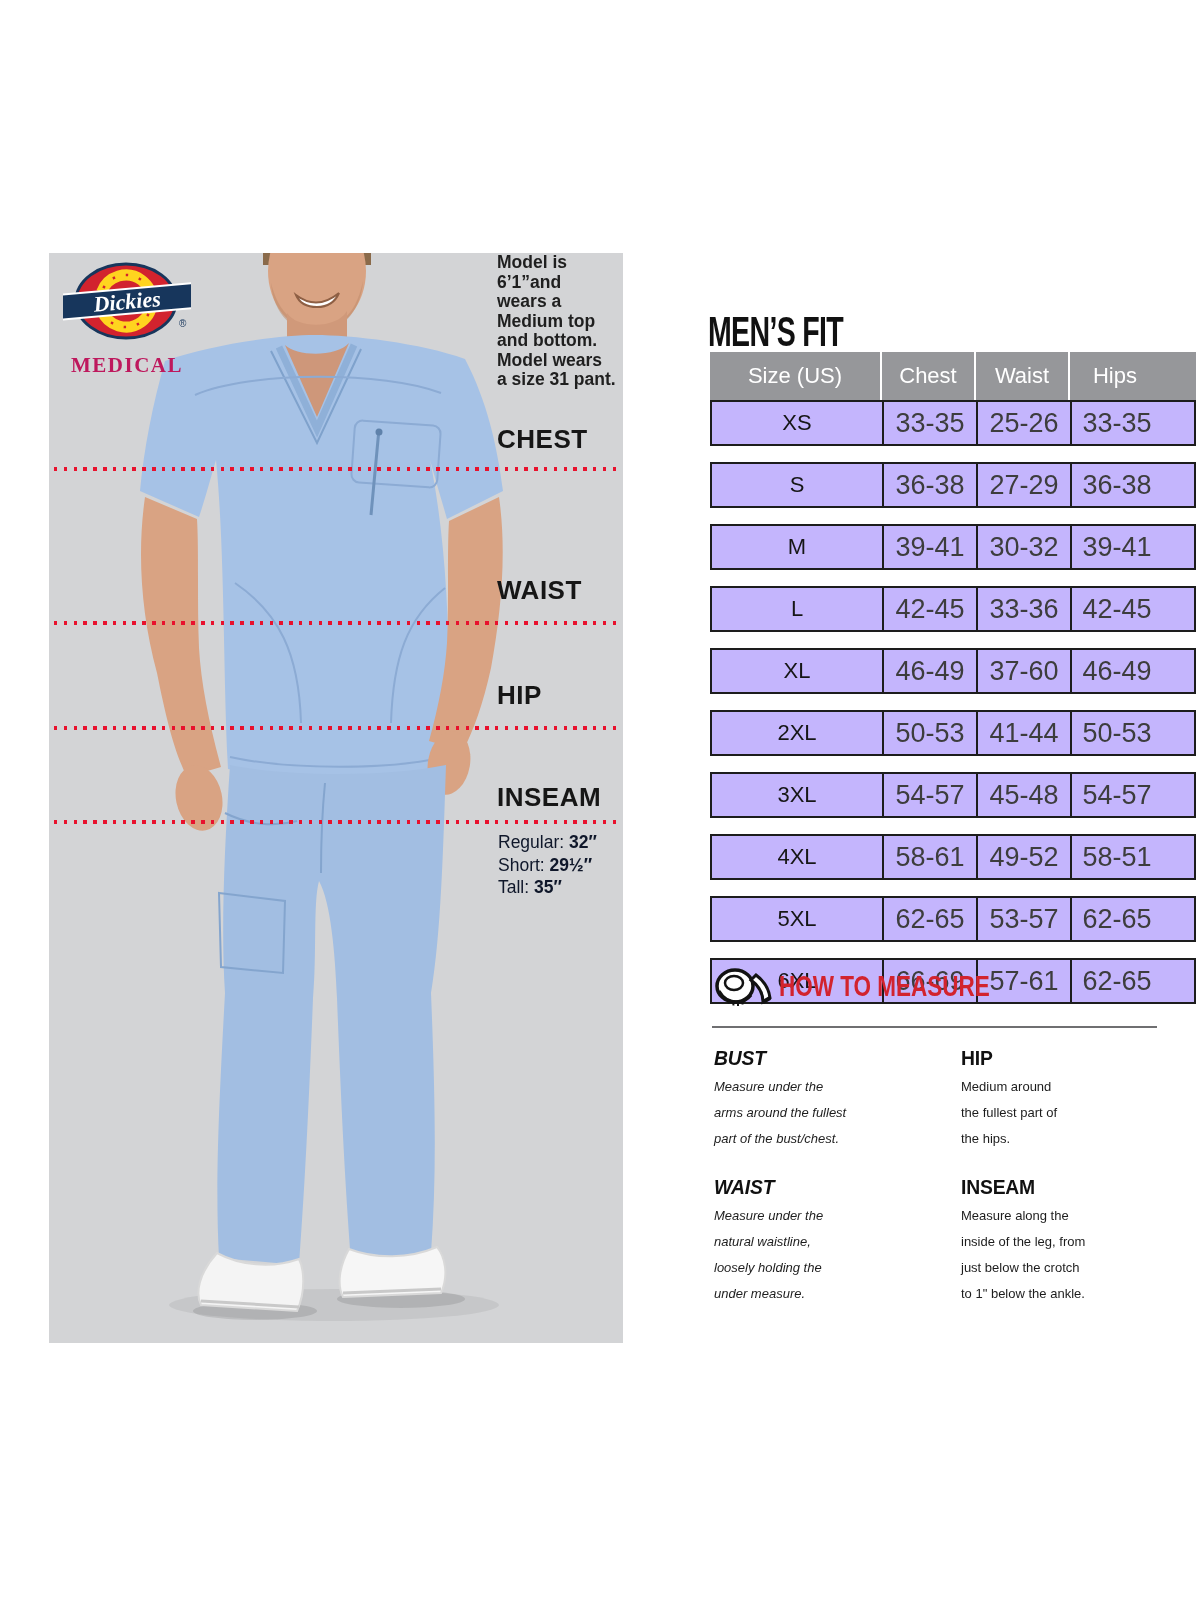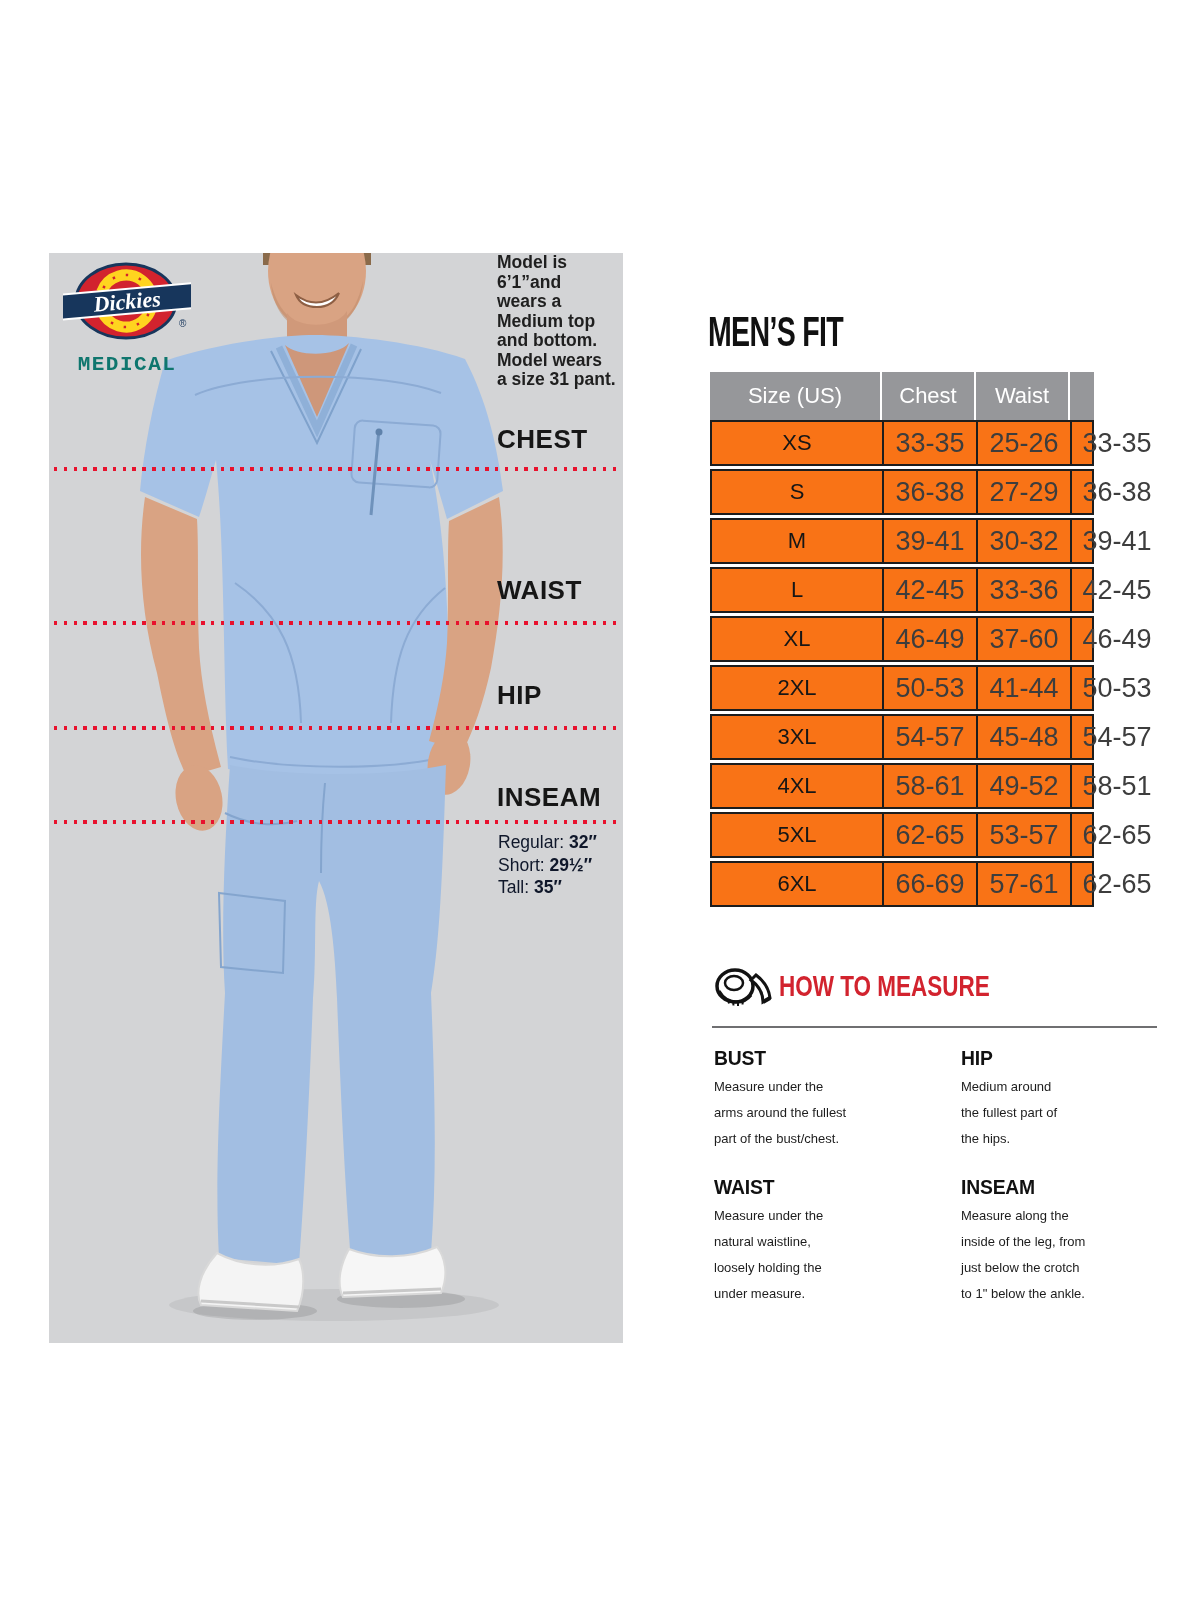--- a/index.html
+++ b/index.html
@@ -4,51 +4,51 @@
 <style>
   * { margin:0; padding:0; box-sizing:border-box; }
   body { background:#ffffff; font-family:"Liberation Sans", sans-serif; }
   .canvas { position:relative; width:1200px; height:1600px; background:#ffffff; overflow:hidden; }
 
   
   .photo { position:absolute; left:49px; top:253px; width:574px; height:1090px; background:#D3D4D6; overflow:hidden; }
   .photo svg.model { position:absolute; left:0; top:0; }
 
   .brand { position:absolute; left:14px; top:8px; width:128px; text-align:center; }
-  .brand .medical { margin-top:4px; font-family:Liberation Mono, monospace; font-weight:bold; font-size:21px; letter-spacing:1.5px; color:#0f766e; }
+  .brand .medical { margin-top:4px; font-family:Liberation Serif, serif; font-weight:bold; font-size:21px; letter-spacing:1.5px; color:#be185d; }
 
   .model-note { position:absolute; left:448px; top:0; width:160px; font-size:17.5px; font-weight:bold; line-height:19.5px; color:#1f1f1f; }
 
   .m-label { position:absolute; left:448px; font-size:26px; font-weight:bold; letter-spacing:.5px; color:#161616; }
   .dotline { position:absolute; left:5px; width:564px; height:3.5px;
              background:repeating-linear-gradient(90deg,#E8112D 0 3.5px,transparent 3.5px 9.8px); }
   .inseam-details { position:absolute; left:449px; top:578px; font-size:17.5px; line-height:22.5px; color:#0f172a; }
   .inseam-details b { font-weight:bold; }
 
   
   .fit-title { position:absolute; left:708px; top:308px; font-size:42px; font-weight:800; letter-spacing:-1px;
                color:#111; transform:scaleX(.68); transform-origin:left top; white-space:nowrap; }
 
-  .size-table { position:absolute; left:710px; top:372px; width:384px; }
+  .size-table { position:absolute; left:710px; top:352px; width:486px; }
   .thead { display:grid; grid-template-columns:170px 94px 94px 92px; height:48px; background:#96979A; }
   .thead .hcell { display:flex; align-items:center; justify-content:center; color:#fff; font-size:22px; }
   .thead .hcell + .hcell { border-left:2px solid #fff; }
-  .trow { display:grid; grid-template-columns:170px 94px 94px 92px; height:46px; border:2px solid #1d1d1d; margin-bottom:3px; background:#f97316; }
+  .trow { display:grid; grid-template-columns:170px 94px 94px 92px; height:46px; border:2px solid #1d1d1d; margin-bottom:16px; background:#c4b5fd; }
   .trow:first-of-type { margin-top:4px; }
   .trow .cell { display:flex; align-items:center; justify-content:center; font-size:27px; color:#3d3d3d; }
   .trow .cell + .cell { border-left:2px solid #1d1d1d; }
   .trow .cell.size { font-size:22px; color:#161616; }
 
   .htm-icon { position:absolute; left:711px; top:964px; }
   .htm-title { position:absolute; left:779px; top:969px; font-size:30px; font-weight:800; color:#D2232E;
                transform:scaleX(.75); transform-origin:left top; white-space:nowrap; letter-spacing:0; }
   .divider { position:absolute; left:712px; top:1026px; width:445px; height:2px; background:#6F6F71; }
 
   .measure-col { position:absolute; top:1046px; }
-  .measure-col.left  { left:714px; width:222px; }
+  .measure-col.left  { left:714px; width:222px;font-style:italic; }
   .measure-col.right { left:961px; width:212px; }
   .msec { margin-bottom:23px; }
   .msec h3 { font-size:21px; font-weight:800; color:#111; letter-spacing:-.2px; margin-bottom:4px;
              transform:scaleX(.92); transform-origin:left top; }
   .msec .mline { font-size:13px; line-height:26px; color:#1d1d1d; white-space:nowrap; }
 </style>
 </head>
 <body>
 
 <div class="canvas">

